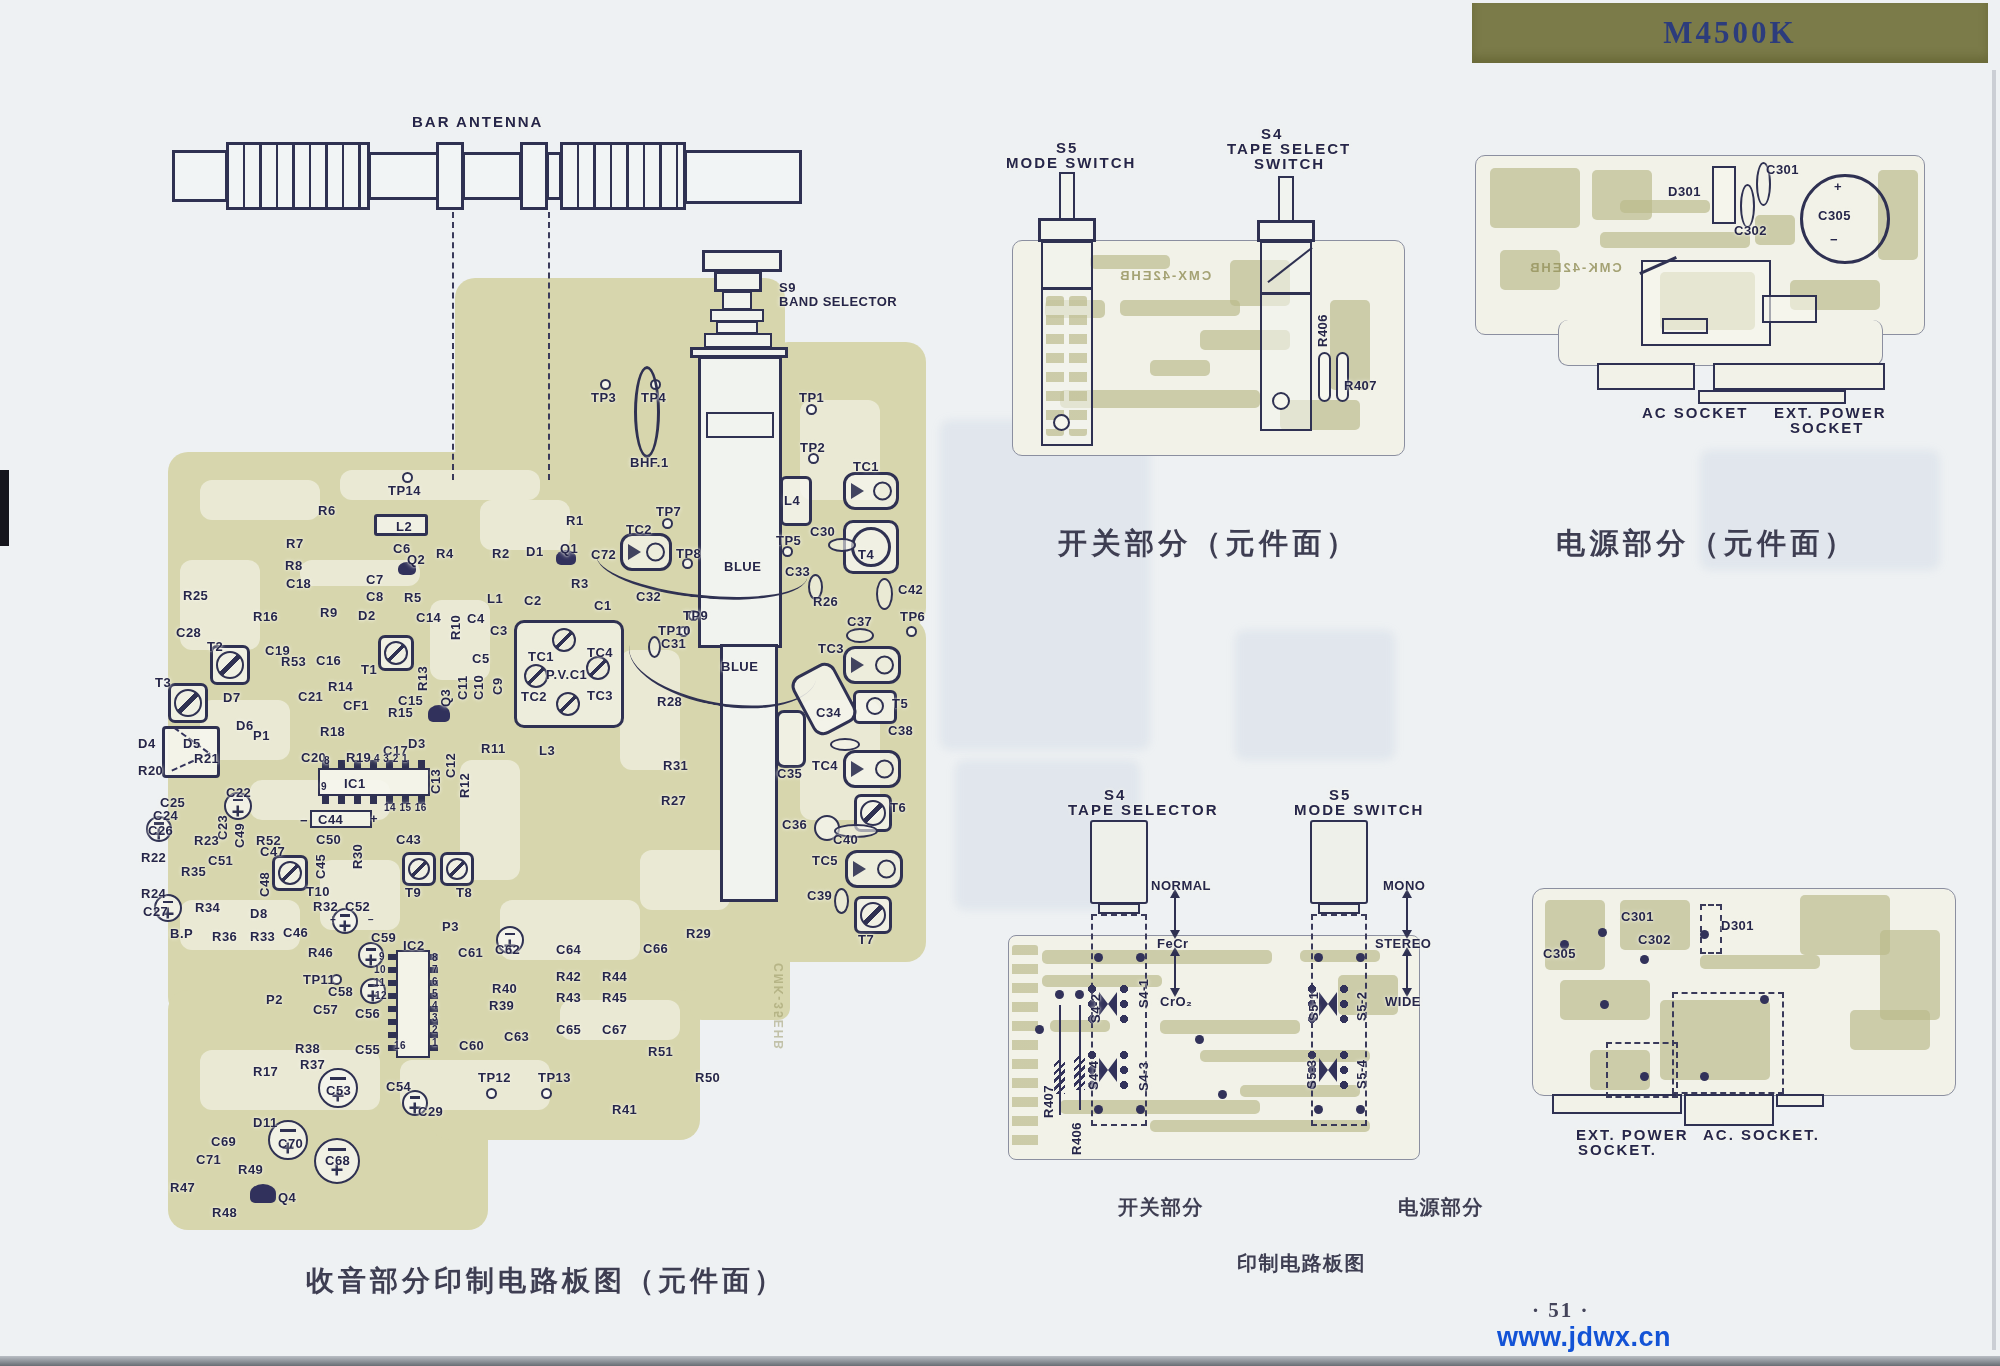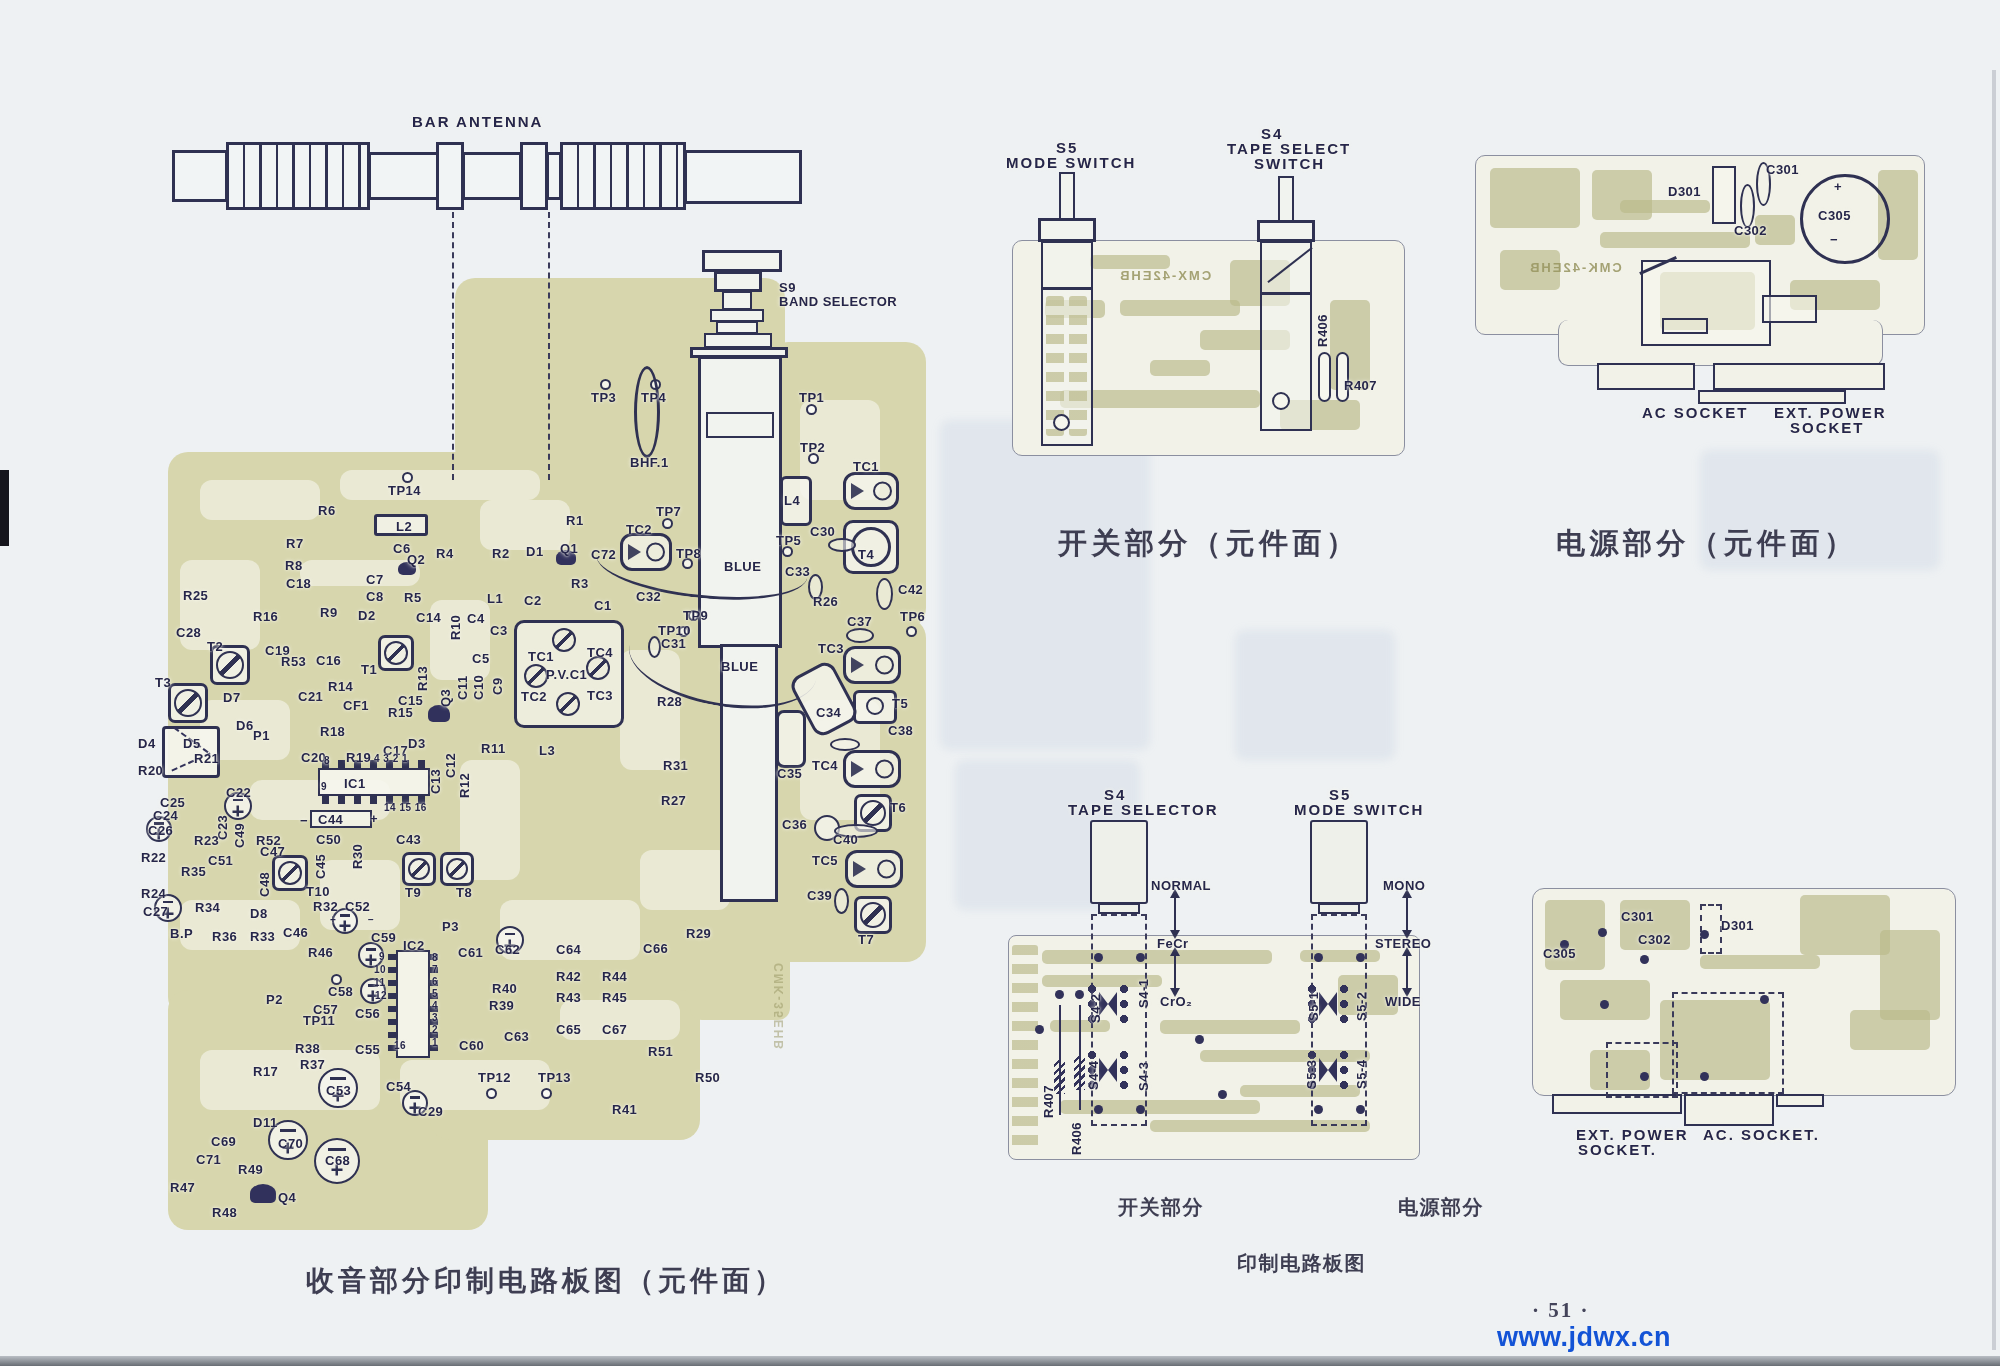--- a/index.html
+++ b/index.html
@@ -80,20 +80,23 @@
 
   <div class="sh" style="left:0;top:470px;width:9px;height:76px;background:#15151c;"></div>
   <div class="sh" style="left:0;top:1356px;width:2000px;height:10px;background:linear-gradient(#b9bec4,#686d74);"></div>
   <div class="sh" style="left:1992px;top:70px;width:4px;height:1280px;background:rgba(160,165,175,.45);"></div>
 
   <div class="ghost" style="left:940px;top:420px;width:210px;height:330px;"></div>
   <div class="ghost" style="left:955px;top:760px;width:185px;height:150px;"></div>
   <div class="ghost" style="left:1235px;top:630px;width:160px;height:130px;"></div>
   <div class="ghost" style="left:1700px;top:450px;width:240px;height:120px;"></div>
 
+  <div class="banner">
+    <span>M4500K</span>
+  </div>
 
   <div>
 
     <div class="sh khaki" style="left:455px;top:278px;width:330px;height:190px;"></div>
     <div class="sh khaki" style="left:168px;top:452px;width:618px;height:565px;"></div>
     <div class="sh khaki" style="left:168px;top:990px;width:320px;height:240px;"></div>
     <div class="sh khaki" style="left:430px;top:990px;width:270px;height:150px;"></div>
     <div class="sh khaki" style="left:768px;top:342px;width:158px;height:286px;"></div>
     <div class="sh khaki" style="left:768px;top:618px;width:158px;height:344px;"></div>
     <div class="sh khaki" style="left:690px;top:430px;width:100px;height:590px;border-radius:12px;"></div>
@@ -476,21 +479,21 @@
       <span class="lab small" style="left: 375px; top: 991px;">12</span>
       <span class="lab small" style="left: 394px; top: 1041px;">16</span>
       <span class="lab small" style="left: 432px; top: 953px;">8</span>
       <span class="lab small" style="left: 432px; top: 965px;">7</span>
       <span class="lab small" style="left: 432px; top: 977px;">6</span>
       <span class="lab small" style="left: 432px; top: 989px;">5</span>
       <span class="lab small" style="left: 432px; top: 1001px;">4</span>
       <span class="lab small" style="left: 432px; top: 1013px;">3</span>
       <span class="lab small" style="left: 432px; top: 1025px;">2</span>
       <span class="lab small" style="left: 432px; top: 1038px;">1</span>
-      <span class="lab" style="left: 303px; top: 973px; margin-top: 41px;">TP11</span>
+      <span class="lab" style="left: 303px; top: 973px;">TP11</span>
       <span class="lab" style="left: 266px; top: 993px;">P2</span>
       <span class="lab" style="left: 328px; top: 985px;">C58</span>
       <span class="lab" style="left: 313px; top: 1003px;">C57</span>
       <span class="lab" style="left: 355px; top: 1007px;">C56</span>
       <span class="lab" style="left: 295px; top: 1042px;">R38</span>
       <span class="lab" style="left: 355px; top: 1043px;">C55</span>
       <span class="lab" style="left: 300px; top: 1058px;">R37</span>
       <span class="lab" style="left: 253px; top: 1065px;">R17</span>
       <span class="lab" style="left: 326px; top: 1084px;">C53</span>
       <span class="lab" style="left: 386px; top: 1080px;">C54</span>

